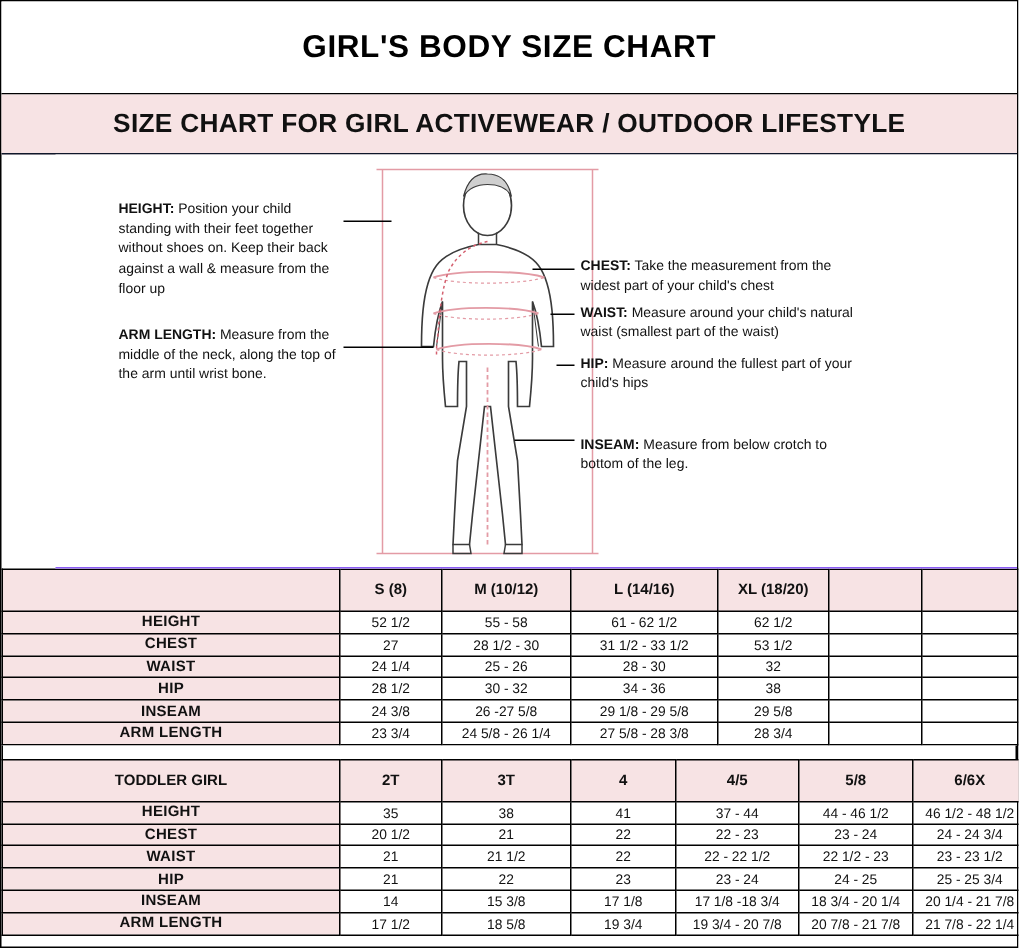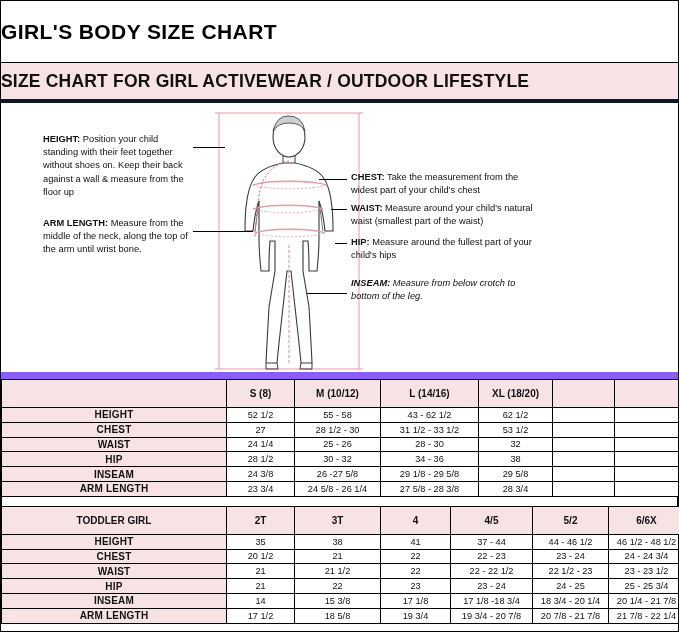--- a/index.html
+++ b/index.html
@@ -18,50 +18,52 @@
     position: relative;
     border: 1px solid #000;
     background: #fff;
   }
   
   .title-bar {
     height: 62px;
     border-bottom: 1px solid #000;
     display: flex;
     align-items: center;
+    justify-content: center;
     background: #fff;
   }
   .title-bar .title {
     font-size: 21px;
     font-weight: bold;
     letter-spacing: 0.4px;
     color: #000;
   }
   
   .subtitle-bar {
     height: 40px;
     background: #f7e3e4;
-    border-bottom: 4px solid #0f172a;
+    border-bottom: 1px solid #0f172a;
     display: flex;
     align-items: center;
-    justify-content: flex-start;
+    justify-content: center;
   }
   .subtitle-bar .subtitle {
     font-size: 17.5px;
     font-weight: bold;
     color: #111;
     letter-spacing: 0.2px;
   }
   
   .diagram {
     position: relative;
     height: 276px;
-    border-bottom: 7px solid #8b5cf6;
+    border-bottom: 1px solid #8b5cf6;
     background: #fff;
     overflow: hidden;
+    margin-left: 36px;
   }
   .note {
     position: absolute;
     font-size: 9.3px;
     line-height: 1.42;
     color: #111;
   }
   .note b { font-weight: bold; }
   .note-left { width: 150px; text-align: left; }
   .note-right { width: 190px; text-align: left; }
@@ -187,21 +189,21 @@
     </div>
 
     <div class="note note-right" style="left:350px; top:68px;">
       <b>CHEST:</b><span> Take the measurement from the widest part of your child's chest</span>
     </div>
 
     <div class="note note-right" style="left:350px; top:133px;">
       <b>HIP:</b><span> Measure around the fullest part of your child's hips</span>
     </div>
 
-    <div class="note note-right" style="left:350px; top:174px;font-style:italic;">
+    <div class="note note-right" style="left:350px; top:187px;">
       <b>INSEAM:</b><span> Measure from below crotch to bottom of the leg.</span>
     </div>
   </div>
 
   <div class="tbl-block">
     <table>
       <colgroup>
         <col style="width:225px">
         <col style="width:68px">
         <col style="width:86px">
@@ -217,21 +219,21 @@
         <th>M (10/12)</th>
         <th>L (14/16)</th>
         <th>XL (18/20)</th>
         <th></th>
         <th></th>
       </tr>
       <tr>
         <td class="rowlabel">HEIGHT</td>
         <td>52 1/2</td>
         <td>55 - 58</td>
-        <td>43 -  62 1/2</td>
+        <td>61 -  62 1/2</td>
         <td>62 1/2</td>
         <td></td>
         <td></td>
       </tr>
       <tr>
         <td class="rowlabel">CHEST</td>
         <td>27</td>
         <td>28 1/2 - 30</td>
         <td>31 1/2 - 33 1/2</td>
         <td>53 1/2</td>
@@ -292,21 +294,21 @@
         <col style="width:76px">
 
       </colgroup>
       <tbody>
           <tr class="hdr-row">
         <th>TODDLER GIRL</th>
         <th>2T</th>
         <th>3T</th>
         <th>4</th>
         <th>4/5</th>
-        <th>5/2</th>
+        <th>5/8</th>
         <th>6/6X</th>
 
       </tr>
       <tr>
         <td class="rowlabel">HEIGHT</td>
         <td>35</td>
         <td>38</td>
         <td>41</td>
         <td>37 - 44</td>
         <td>44  -  46 1/2</td>

